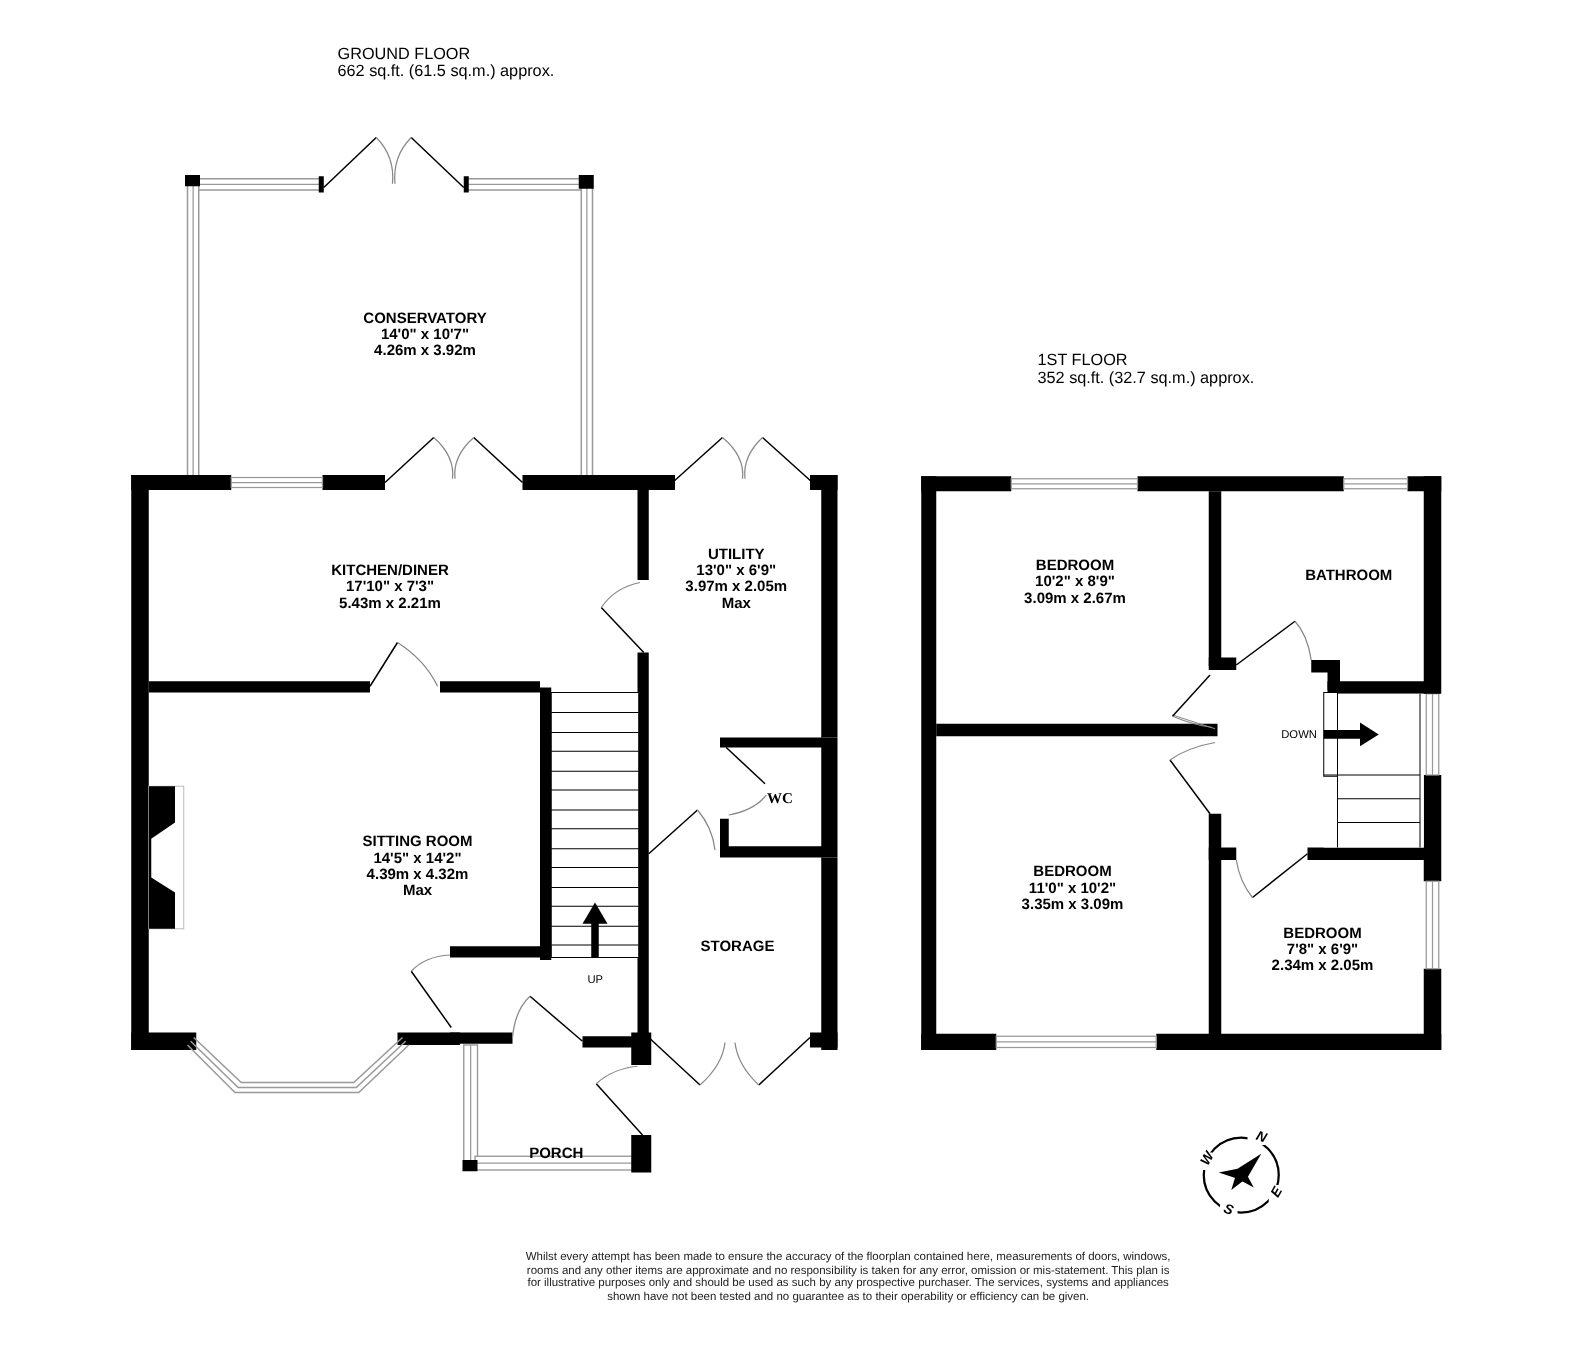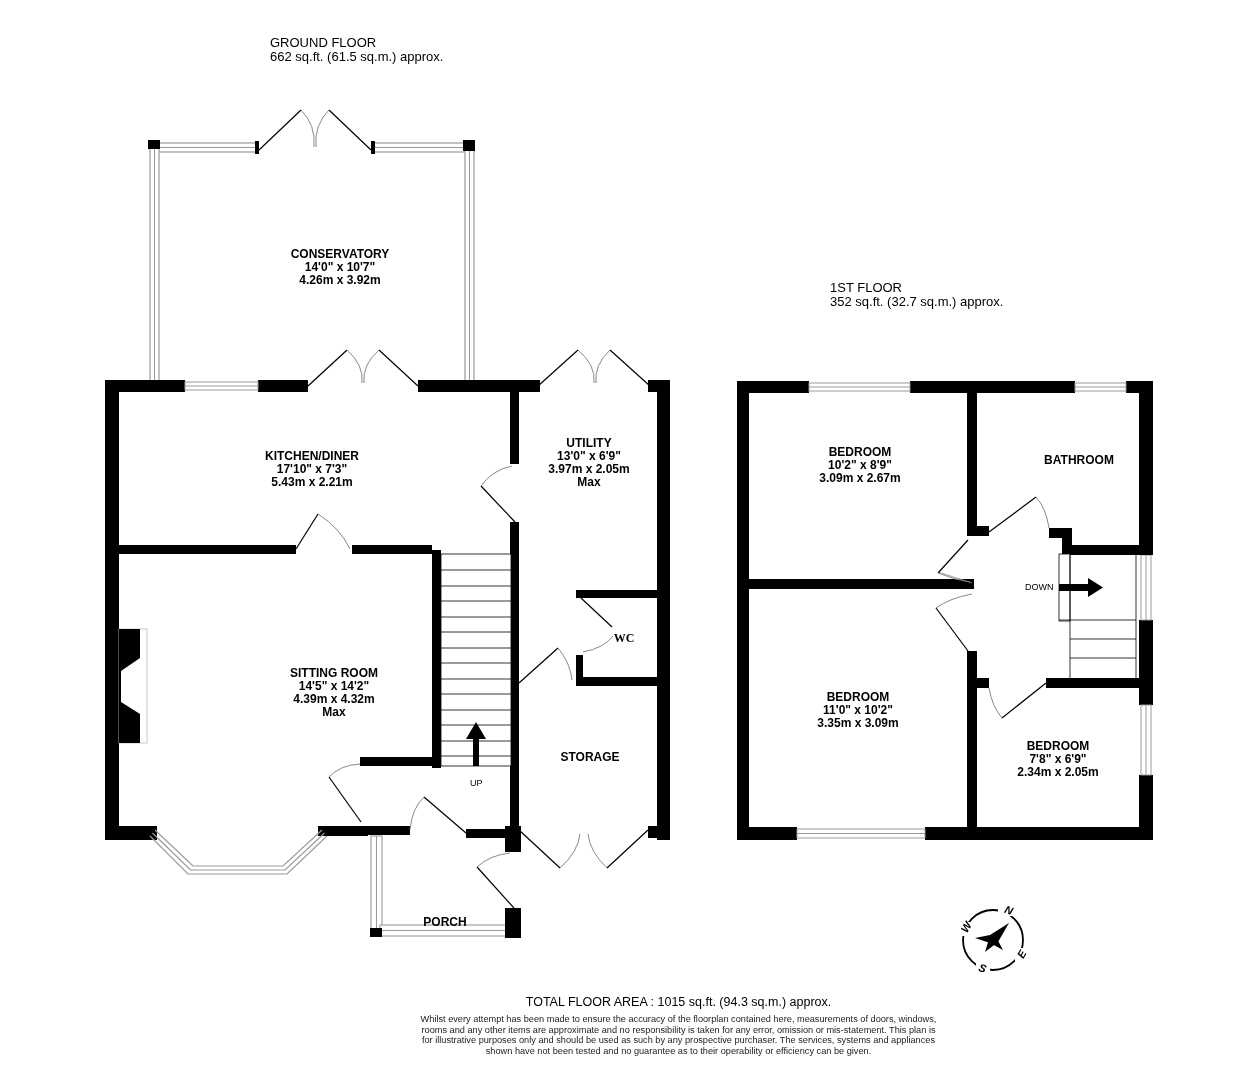--- a/index.html
+++ b/index.html
@@ -268,15 +268,14 @@
   <div>3.35m  x 3.09m</div>
 </div>
 <div class="room-label" style="left:1058px; top:740px;">
   <div>BEDROOM</div>
   <div>7'8"  x 6'9"</div>
   <div>2.34m  x 2.05m</div>
 </div>
 <span class="plain-label" style="left:1025px; top:582px;">DOWN</span>
 
 <div class="footer" style="top:995px;">
-  <div class="total" style="padding-left:100px;">TOTAL FLOOR AREA : 1015 sq.ft. (94.3 sq.m.) approx.</div>
   <div class="disclaimer" style="padding-left:100px;">Whilst every attempt has been made to ensure the accuracy of the floorplan contained here, measurements of doors, windows, rooms and any other items are approximate and no responsibility is taken for any error, omission or mis-statement. This plan is for illustrative purposes only and should be used as such by any prospective purchaser. The services, systems and appliances shown have not been tested and no guarantee as to their operability or efficiency can be given.</div>
 </div>
 
 </body></html>

